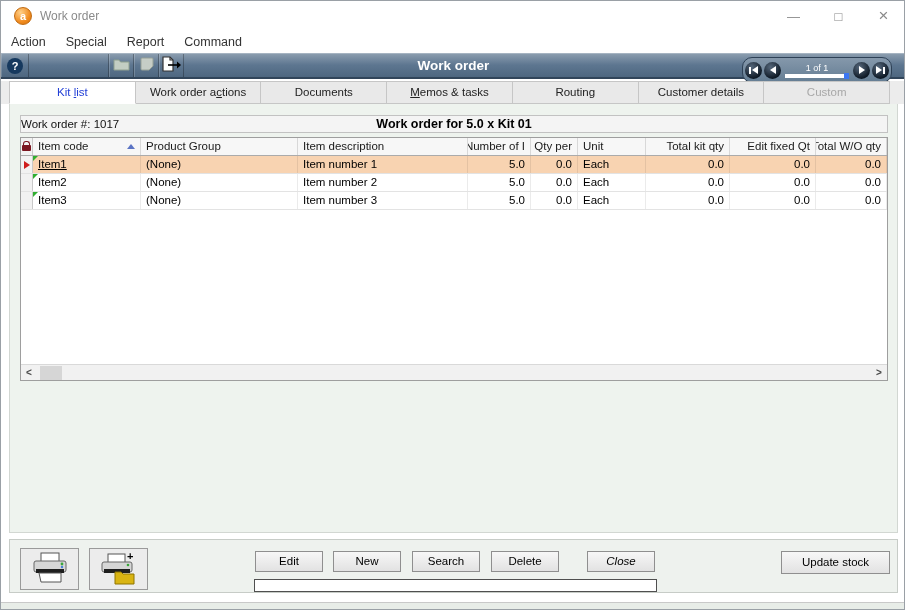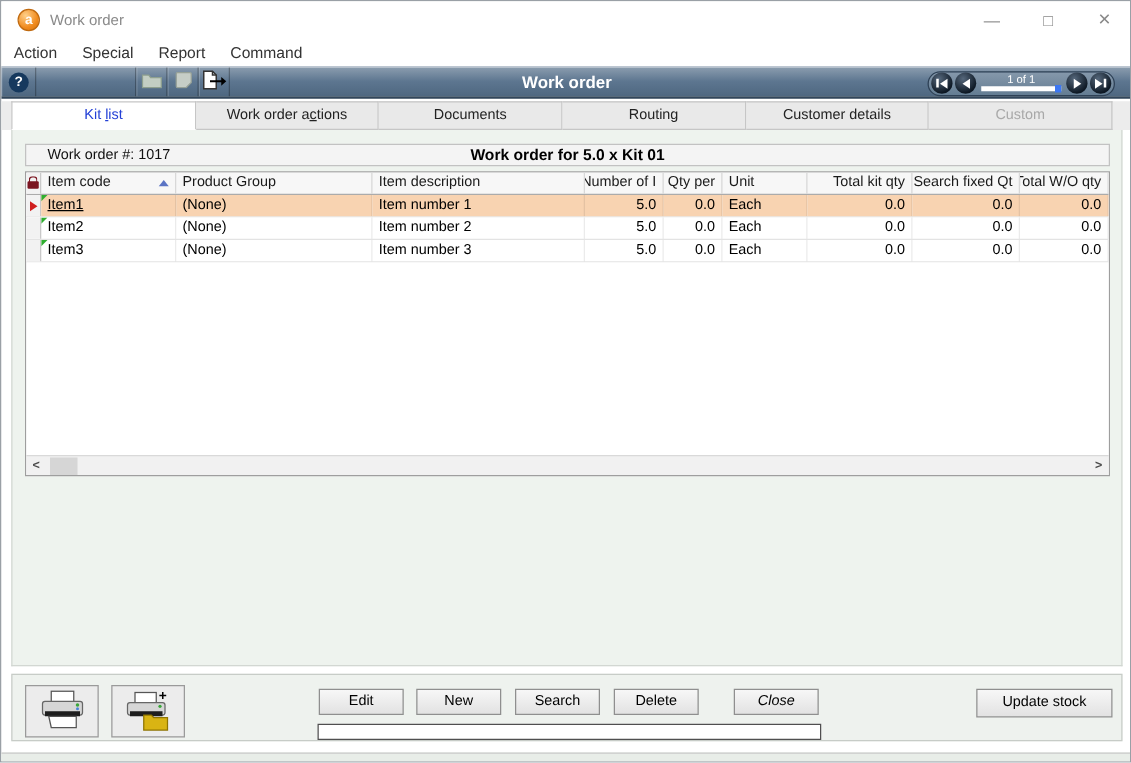--- a/index.html
+++ b/index.html
@@ -38,21 +38,21 @@
   .help-btn { width:28px; }
   .help-circle { width:16px; height:16px; border-radius:50%; background:#16395e;
     color:#fff; font-weight:bold; font-size:11px; display:flex; align-items:center; justify-content:center; }
   .tb-seg { width:80px; height:23px; border-right:1px solid rgba(0,0,0,0.28); }
   .icon-btn { width:25px; }
   .toolbar-center-title { position:absolute; left:0; right:0; text-align:center;
     color:#fff; font-weight:bold; font-size:13.5px; pointer-events:none; }
   
   .nav { position:absolute; right:14px; top:3px; width:150px; height:20px;
     background: linear-gradient(#8598ab, #647d93); border:1px solid #2e4156;
-    border-radius:10px; display:flex; padding:0 1px; }
+    border-radius:10px; display:flex; align-items:center; padding:12px 1px; }
   .nav-circle { width:17px; height:17px; border-radius:50%; margin:0 1px;
     background: radial-gradient(circle at 38% 30%, #55677b, #0d1824 72%);
     display:flex; align-items:center; justify-content:center; gap:1px; flex-shrink:0; }
   .tri-l { width:0; height:0; border-top:4px solid transparent; border-bottom:4px solid transparent; border-right:6px solid #fff; }
   .tri-r { width:0; height:0; border-top:4px solid transparent; border-bottom:4px solid transparent; border-left:6px solid #fff; }
   .nav-bar { width:2px; height:7px; background:#fff; }
   .nav-mid { flex:1; display:flex; flex-direction:column; align-items:center; padding:0 3px; }
   .nav-pos { color:#fff; font-size:9px; line-height:10px; }
   .nav-track { width:100%; height:4px; background:#fff; position:relative; margin-top:1px; }
   .nav-thumb { position:absolute; right:0; top:-1px; width:5px; height:6px; background:#3c77f2; }
@@ -65,21 +65,21 @@
   .tab:first-child { border-left:1px solid #c6c6c6; }
   .tab.active { background:#fff; border-bottom:1px solid #fff; color:#2340d6; }
   .tab.disabled { color:#a8a8a8; }
   .tab u { text-underline-offset:1px; }
   
   .tabpage { position:absolute; top:103px; left:8px; width:889px; height:429px;
     background:#eef3ee; border:1px solid #d2d7d2; border-top:none; }
   .grid-box { position:absolute; left:10px; top:11px; width:868px; }
   .grid-caption { height:18px; background:#f4f4f4; border:1px solid #c2c2c2;
     display:flex; align-items:center; position:relative; font-size:11.5px; }
-  .cap-left { margin-left:17px; color:#111; }
+  .cap-left { margin-left:0; color:#111; }
   .cap-center { position:absolute; left:0; right:0; text-align:center; font-weight:bold; font-size:12.5px; color:#000; }
   .grid { margin-top:4px; height:244px; background:#fff; border:1px solid #9e9e9e;
     display:flex; flex-direction:column; overflow:hidden; }
   .hrow { display:flex; height:18px; background:#f7f7f7; border-bottom:1px solid #ababab; flex-shrink:0; }
   .hcell { font-size:11.5px; line-height:17px; padding:0 5px; border-right:1px solid #d8d8d8;
     white-space:nowrap; overflow:hidden; flex-shrink:0; display:flex; align-items:center; }
   .hcell.right { justify-content:flex-end; }
   .sel-col { width:12px; padding:0; justify-content:center; background:#f2f2f2; border-right:1px solid #c9c9c9; }
   .lock { position:relative; width:9px; height:6px; background:#7b1520; border-radius:1px; margin-top:3px; }
   .lock:before { content:""; position:absolute; top:-4px; left:1px; width:5px; height:5px;
@@ -197,20 +197,21 @@
           <span class="nav-bar"></span>
         </div>
     </div>
   </div>
 
   <div class="tabstrip">
     <div class="tabs" id="tabs">
         <div class="tab active">Kit <u>l</u>ist</div>
         <div class="tab">Work order a<u>c</u>tions</div>
         <div class="tab">Documents</div>
+        <div class="tab"><u>M</u>emos &amp; tasks</div>
         <div class="tab">Routing</div>
         <div class="tab">Customer details</div>
         <div class="tab disabled">Custom</div>
       </div>
   </div>
 
   <div class="tabpage">
     <div class="grid-box">
       <div class="grid-caption">
         <span class="cap-left">Work order #: 1017</span>
@@ -237,21 +238,21 @@
             <div class="hcell right" style="width: 47px;">
               <span>Qty per</span>
             </div>
             <div class="hcell" style="width: 68px;">
               <span>Unit</span>
             </div>
             <div class="hcell right" style="width: 84px;">
               <span>Total kit qty</span>
             </div>
             <div class="hcell right" style="width: 86px;">
-              <span>Search fixed Qt</span>
+              <span>Edit fixed Qt</span>
             </div>
             <div class="hcell right" style="width: 73px; flex: 1 1 0%;">
               <span>Total W/O qty</span>
             </div>
           </div>
         <div id="gridRows">
             <div class="drow selected">
               <div class="rowsel">
                 <span class="marker"></span>
               </div>

